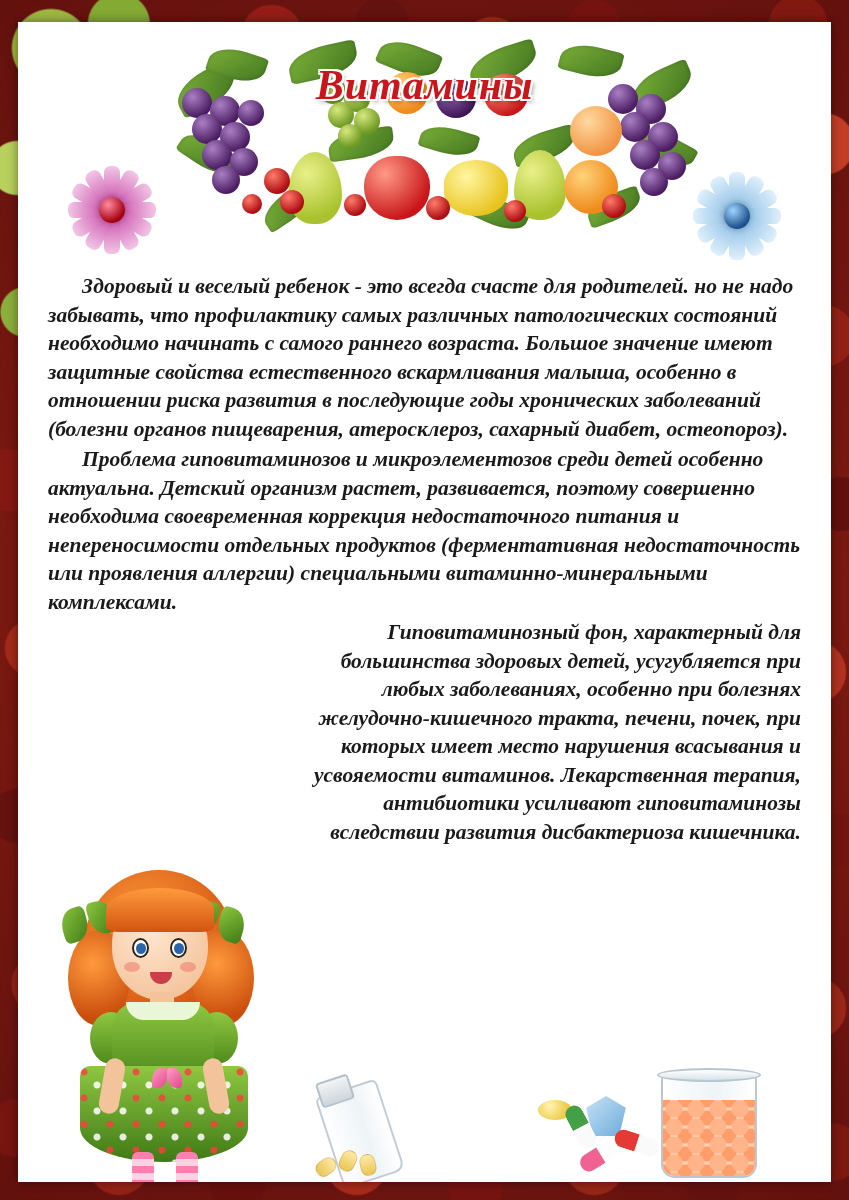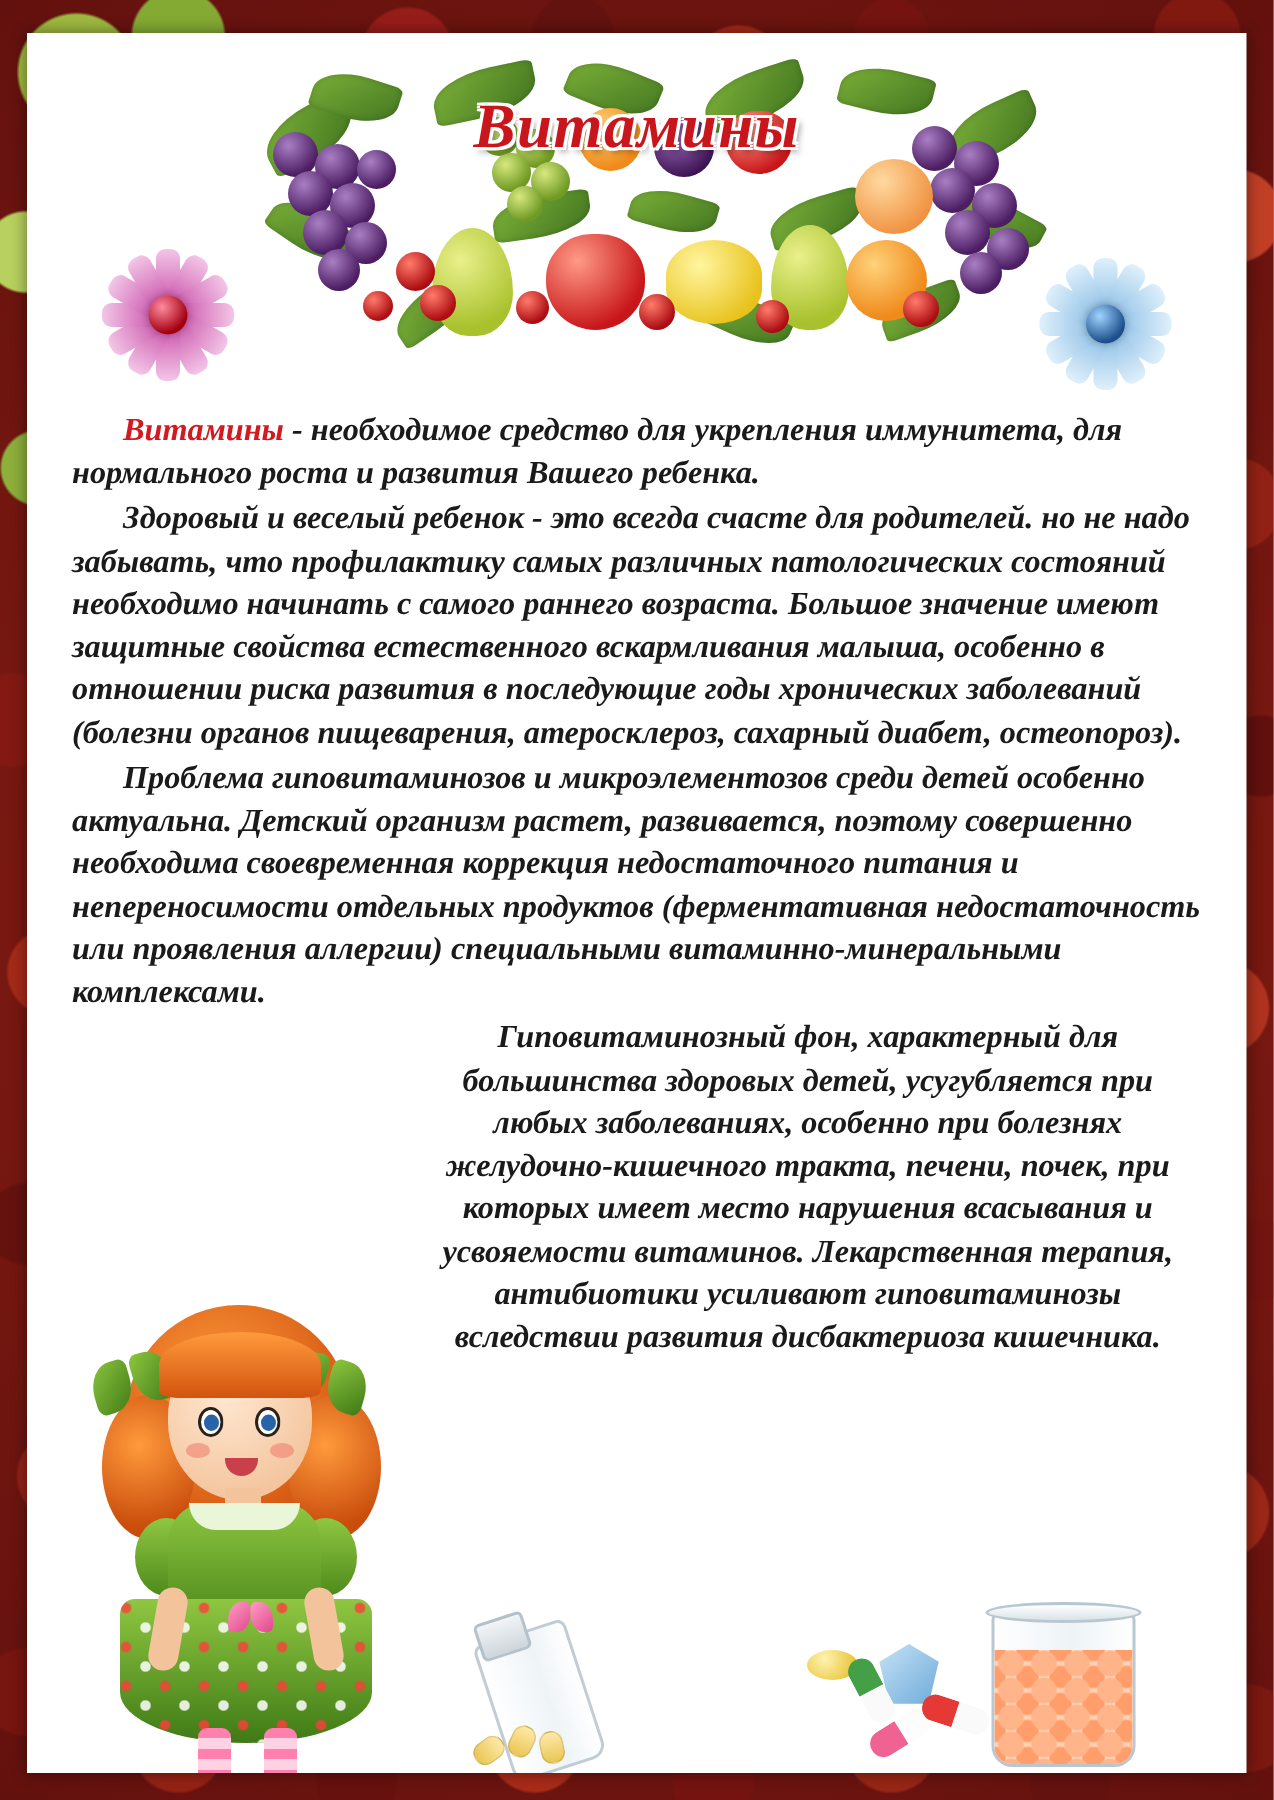--- a/index.html
+++ b/index.html
@@ -191,21 +191,21 @@
 
   
   #wrap-shape {
     float: left;
     width: 228px;
     height: 300px;
     margin: 0;
   }
   #para-wrap {
     text-indent: 0;
-    text-align: center;
+    text-align: right;
   }
 
   
   #girl {
     position: absolute;
     left: 22px; bottom: 0;
     width: 246px; height: 330px;
     z-index: 5;
   }
   .g { position: absolute; }
@@ -438,23 +438,20 @@
       <div class="petal" style="transform:rotate(240deg)"></div>
       <div class="petal" style="transform:rotate(270deg)"></div>
       <div class="petal" style="transform:rotate(300deg)"></div>
       <div class="petal" style="transform:rotate(330deg)"></div>
       <div class="core"></div>
     </div>
   </div>
 
   <div id="content">
 
-    <p>
-      <span class="hl">Витамины</span><span> - необходимое средство для укрепления иммунитета, для нормального роста и развития Вашего ребенка.</span>
-    </p>
 
     <p>Здоровый и веселый ребенок - это всегда счасте для родителей. но не надо забывать, что профилактику самых различных патологических состояний необходимо начинать с самого раннего возраста. Большое значение имеют защитные свойства естественного вскармливания малыша, особенно в отношении риска развития в последующие годы хронических заболеваний (болезни органов пищеварения, атеросклероз, сахарный диабет, остеопороз).</p>
 
     <p>Проблема гиповитаминозов и микроэлементозов среди детей особенно актуальна. Детский организм растет, развивается, поэтому совершенно необходима своевременная коррекция недостаточного питания и непереносимости отдельных продуктов (ферментативная недостаточность или проявления аллергии) специальными витаминно-минеральными комплексами.</p>
 
     <div id="wrap-shape"></div>
     <p id="para-wrap">Гиповитаминозный фон, характерный для большинства здоровых детей, усугубляется при любых заболеваниях, особенно при болезнях желудочно-кишечного тракта, печени, почек, при которых имеет место нарушения всасывания и усвояемости витаминов. Лекарственная терапия, антибиотики усиливают гиповитаминозы вследствии развития дисбактериоза кишечника.</p>
   </div>
 
   <div id="girl">

